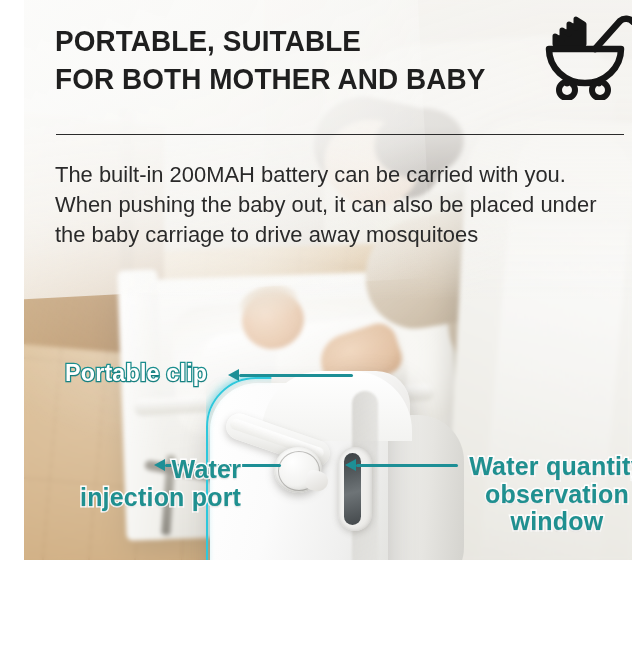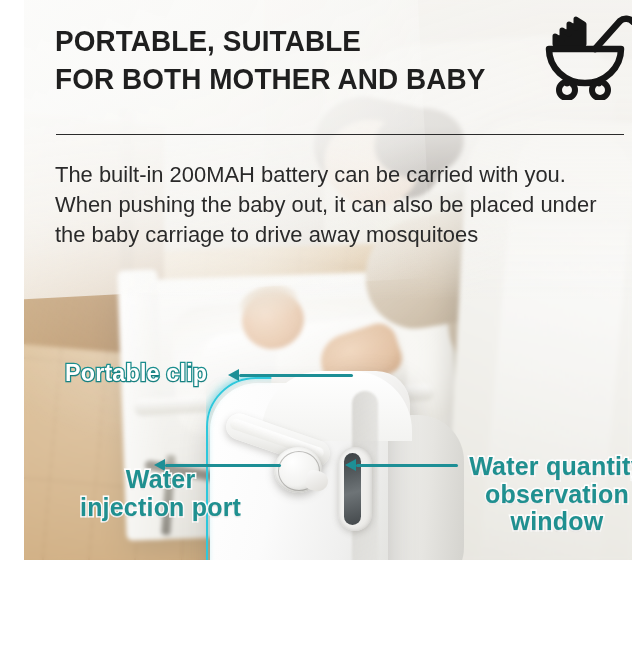--- a/index.html
+++ b/index.html
@@ -365,21 +365,21 @@
   }
   
   .lbl-teal {
     color: #1f9090;
     -webkit-text-stroke: 3px #ffffff;
     paint-order: stroke fill;
     text-shadow: 0 1px 2px rgba(0,0,0,.16);
   }
 
   .lbl-portable-clip { left: 41px; top: 360px; font-size: 24px; transform: scaleX(.97); transform-origin: left top; }
-  .lbl-water-port    { left: 56px; top: 466px; font-size: 25px; text-align: center; }
+  .lbl-water-port    { left: 56px; top: 456px; font-size: 25px; text-align: right; }
   .lbl-obs-window    { left: 434px; top: 453px; font-size: 25px; text-align: center; }
   .lbl-horn          { left: 360px; top: 576px; font-size: 18px; text-align: center; }
 
   
   .leader {
     position: absolute;
     background: #1d8f96;
     height: 3px;
     border-radius: 2px;
   }

